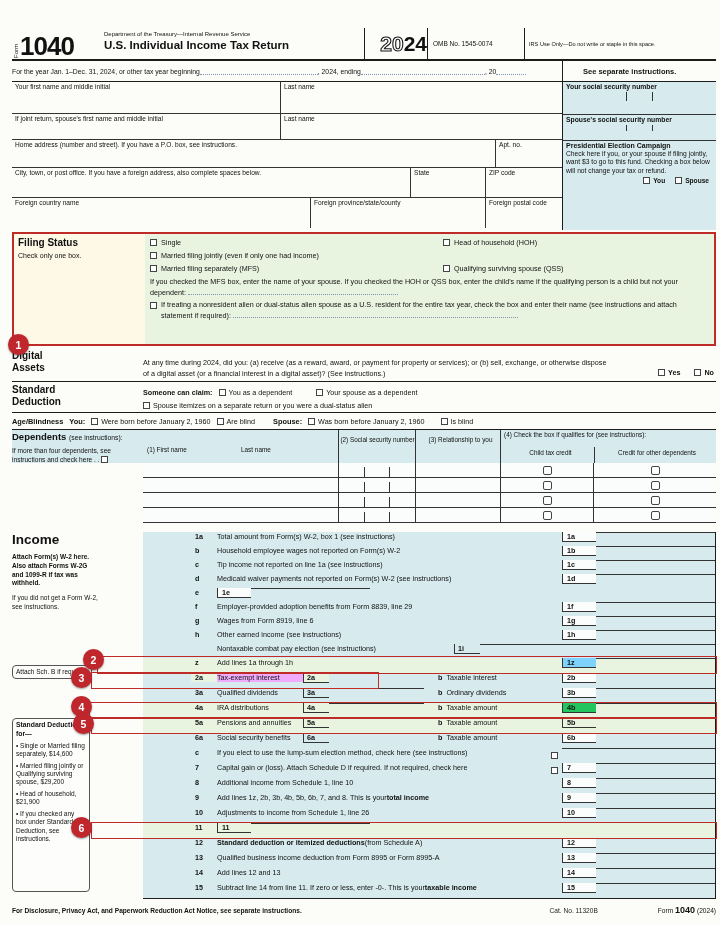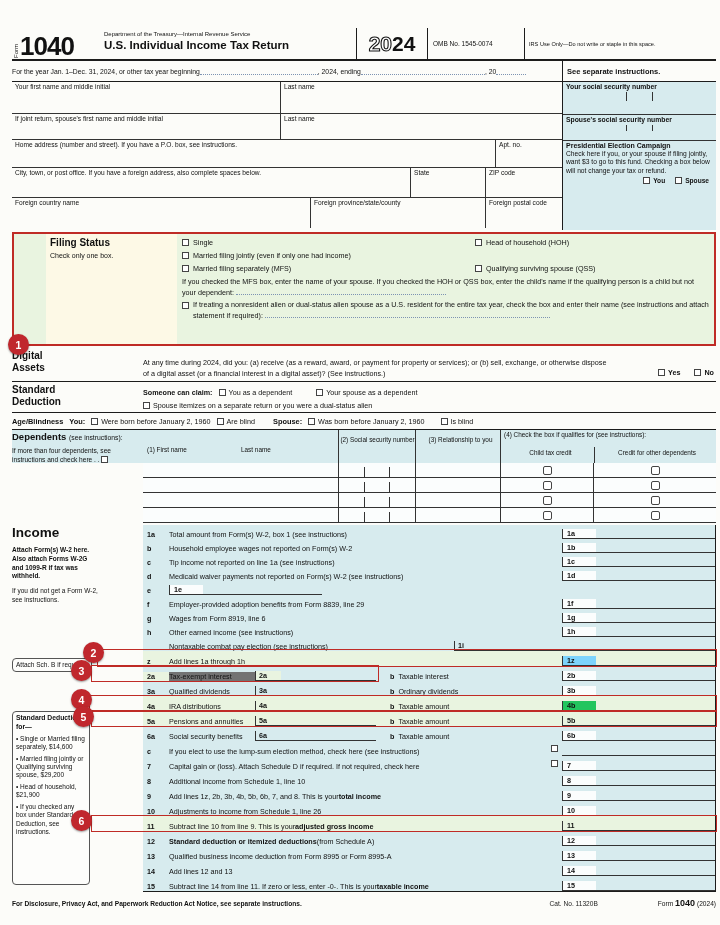--- a/index.html
+++ b/index.html
@@ -9,31 +9,31 @@
   .form { position:absolute; left:12px; top:28px; width:704px; }
 
   
   .hdr { display:flex; align-items:stretch; height:33px; border-bottom:2px solid #1c1c1c; }
   .h-formno { width:88px; display:flex; align-items:flex-end; }
   .vform { font-size:6px; transform:rotate(-90deg) translateX(2px); width:8px; }
   .bigno { font-size:26px; font-weight:bold; letter-spacing:-1px; line-height:26px; }
   .h-title { flex:1; padding:3px 0 0 4px; }
   .h-dept { font-size:6px; }
   .h-main { font-size:11.5px; font-weight:bold; margin-top:2px; }
-  .h-year { width:72px; border-left:1.5px solid #1c1c1c; border-right:1.5px solid #1c1c1c;
-            display:flex; align-items:center; justify-content:center; font-size:21px; font-weight:bold; }
+  .h-year { width:64px; border-left:1.5px solid #1c1c1c; border-right:1.5px solid #1c1c1c;
+            display:flex; align-items:center; justify-content:flex-end; font-size:21px; font-weight:bold; }
   .yr-outline { color:#fff; -webkit-text-stroke:1.1px #111; }
   .h-omb { width:96px; font-size:6.5px; display:flex; align-items:center; padding-left:5px; }
   .h-irs { width:192px; border-left:1px solid #1c1c1c; font-size:5.6px; display:flex; align-items:center; padding-left:4px; }
 
   
   .tyrow { display:flex; height:21px; border-bottom:1.5px solid #1c1c1c; font-size:6.8px; align-items:center; }
   .ty-left { flex:1; display:flex; align-items:center; }
   .dotline { border-bottom:1px dotted #7d93b2; height:8px; }
-  .ty-right { width:154px; border-left:1px solid #1c1c1c; align-self:stretch; display:flex; align-items:center; padding-left:4px; font-weight:bold; font-size:7.5px; }
+  .ty-right { width:154px; border-left:1px solid #1c1c1c; align-self:stretch; display:flex; align-items:center; padding-left:20px; font-weight:bold; font-size:7.5px; }
 
   
   .idgrid { position:relative; height:148px; }
   .id-left { position:absolute; left:0; top:0; width:550px; height:100%; }
   .idrow { display:flex; border-bottom:1px solid #333; }
   .idcell { font-size:6.6px; padding:1px 3px; }
   .idcell + .idcell { border-left:1px solid #333; }
   .id-right { position:absolute; right:0; top:0; width:154px; height:100%;
               background:#d7ebee; border-left:1px solid #1c1c1c; font-size:6.6px; }
   .ssnlab { font-weight:bold; font-size:6.8px; padding:1px 3px; }
@@ -42,21 +42,21 @@
   .ssn-ticks span + span { border-left:1px solid #333; }
   .pec { padding:1px 3px; }
   .pec-title { font-weight:bold; font-size:7px; }
   .pec-body { font-size:6.7px; line-height:1.25; margin-top:1px; }
   .pec-checks { display:flex; justify-content:flex-end; gap:10px; margin-top:2px; padding-right:4px; font-weight:bold; }
   .cbrow { display:flex; align-items:center; gap:3px; }
   .cb { width:7px; height:7px; border:1px solid #444; background:#fff; flex:none; display:inline-block; }
 
   
   .filing { position:relative; margin-top:2px; height:114px; border:2px solid #bf2b26; display:flex; background:#e9f4e0; }
-  .fs-left { width:131px; background:#fdf9e6; padding:3px 4px;margin-left:32px; }
+  .fs-left { width:131px; background:#fdf9e6; padding:3px 4px; }
   .fs-title { font-size:10px; font-weight:bold; }
   .fs-sub { font-size:7px; margin-top:4px; }
   .fs-right { flex:1; padding:2px 5px 0 5px; font-size:7.2px; }
   .fs-row { position:relative; display:flex; align-items:center; gap:4px; height:13px; }
   .fs-col2 { position:absolute; left:293px; display:flex; align-items:center; gap:4px; }
   .fs-note { margin-top:2px; line-height:1.35; }
   .fs-nra { display:flex; gap:4px; margin-top:3px; line-height:1.35; }
   .flex1 { flex:1; }
 
   
@@ -86,31 +86,31 @@
   .drow .c1 { width:195px; }
   .drow .c2 { width:77px; border-left:1px solid #333; display:flex; }
   .drow .c2 span { flex:1; }
   .drow .c2 span + span { border-left:1px solid #333; height:70%; align-self:flex-end; }
   .drow .c3 { width:85px; border-left:1px solid #333; }
   .drow .c4 { width:93px; border-left:1px solid #333; display:flex; align-items:center; justify-content:center; }
   .drow .c5 { flex:1; border-left:1px solid #333; display:flex; align-items:center; justify-content:center; }
   .cbr { width:9px; height:9px; border:1px solid #444; border-radius:2px; background:#fff; }
 
   
-  .income { position:relative; display:flex; margin-top:1px; }
+  .income { position:relative; display:flex; margin-top:8px; }
   .inc-side { width:131px; position:relative; font-size:6.5px; }
   .inc-title { font-size:13.5px; font-weight:bold; }
   .side-note { margin-top:6px; width:88px; line-height:1.35; }
   .side-box { position:absolute; border:1px solid #555; border-radius:4px; padding:2px 3px; line-height:1.3; background:#fdfdfb; }
   .schb { top:133px; width:80px; }
   .sdfor { top:186px; width:78px; height:174px; }
   .sdfor .t { font-weight:bold; font-size:6.8px; }
   .sdfor .bullet { margin-top:3px; line-height:1.3; }
   .inc-rows { flex:1; border-right:1.5px solid #1c1c1c; border-bottom:1.5px solid #1c1c1c; }
-  .irow { position:relative; display:flex; align-items:flex-end; height:14px; font-size:7.2px; background:#d7ebee; }
+  .irow { position:relative; display:flex; align-items:flex-start; height:14px; font-size:7.2px; background:#d7ebee;padding-left:48px; }
   .irow.tall { height:15px; }
   .irow.hl { background:#e9f4e0; }
   .lnum { width:26px; font-weight:bold; display:flex; align-items:center; padding-left:4px; }
   .desc { display:flex; align-items:center; overflow:hidden; white-space:nowrap; }
   .desc.grow { flex:1; }
   .desc.fixed { width:86px; }
   .dots { flex:1; height:100%; margin:0 4px; background-image:radial-gradient(circle, #555 0.7px, transparent 0.9px);
           background-size:9px 3px; background-repeat:repeat-x; background-position:0 62%; min-width:6px; }
   .ibox-l { width:26px; border-left:1px solid #333; border-bottom:1px solid #333; font-weight:bold;
             display:flex; align-items:center; padding-left:3px; }
@@ -531,21 +531,21 @@
               <span class="dots"></span>
             </span>
         <span class="numbox" style="background:#7dd3fc">1z</span>
         <span class="amt cream"></span>
       </div>
 
       <div class="irow tall">
         <div class="redbox" style="left:-52px; top:-1px; bottom:-1px; width:288px"></div>
         <div class="circ" style="left:-72px; top:-6px">3</div>
         <span class="lnum" style="background:#e9f4e0">2a</span>
-        <span class="desc fixed" style="background:#737373">
+        <span class="desc fixed" style="background:#f0abfc">
               <span>Tax-exempt interest</span>
               <span class="dots"></span>
             </span>
         <span class="ibox-l" style="background:#e9f4e0">2a</span>
         <span class="ibox-a cream"></span>
         <span class="barea">
               <b>b</b>
               <span>Taxable interest</span>
               <span class="dots"></span>
             </span>
@@ -673,25 +673,20 @@
               <span class="dots"></span>
             </span>
         <span class="numbox">10</span>
         <span class="amt"></span>
       </div>
 
       <div class="irow tall hl">
         <div class="redbox" style="left:-52px; top:-1px; right:-2px; bottom:-1px"></div>
         <div class="circ" style="left:-72px; top:-6px">6</div>
         <span class="lnum">11</span>
-        <span class="desc grow">
-              <span>Subtract line 10 from line 9. This is your </span>
-              <b>adjusted gross income</b>
-              <span class="dots"></span>
-            </span>
         <span class="numbox" style="background:#e9f4e0">11</span>
         <span class="amt cream"></span>
       </div>
 
       <div class="irow tall">
         <span class="lnum">12</span>
         <span class="desc grow">
               <b>Standard deduction or itemized deductions</b>
               <span> (from Schedule A)</span>
               <span class="dots"></span>

